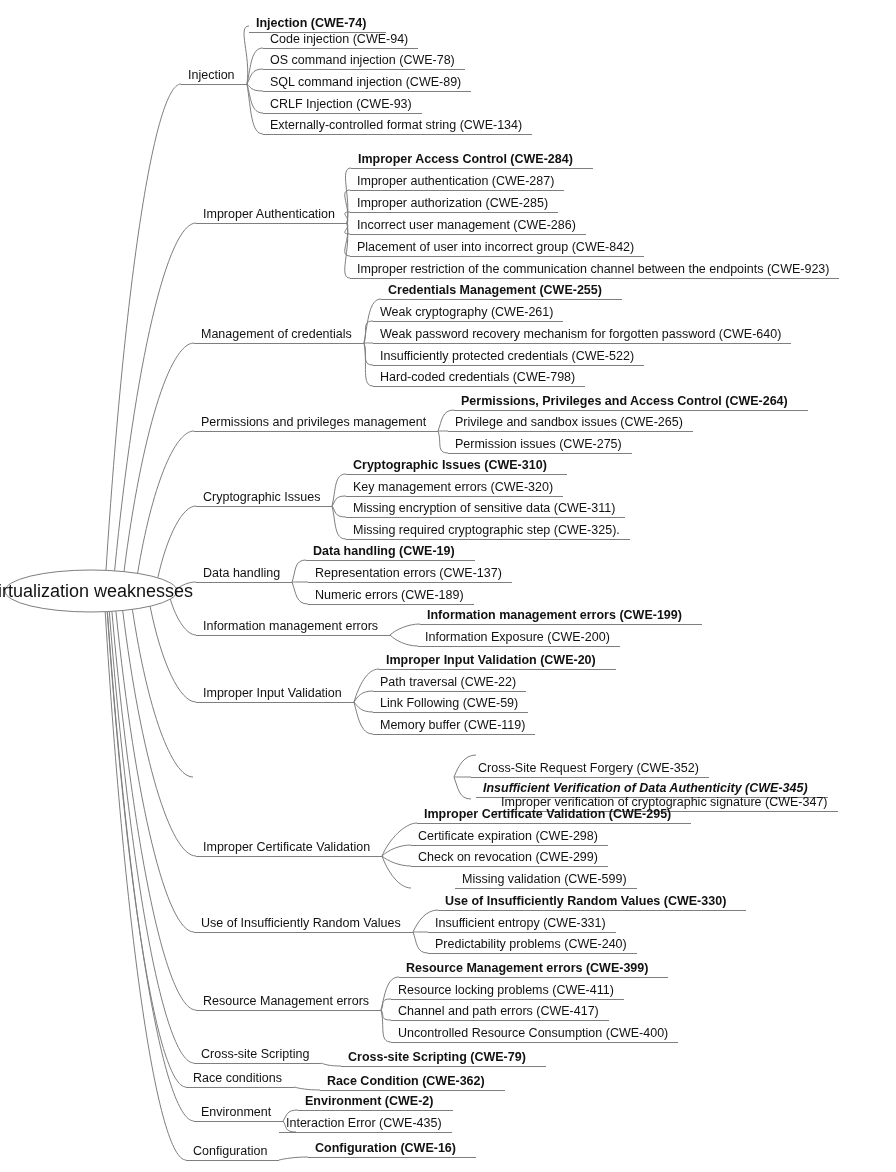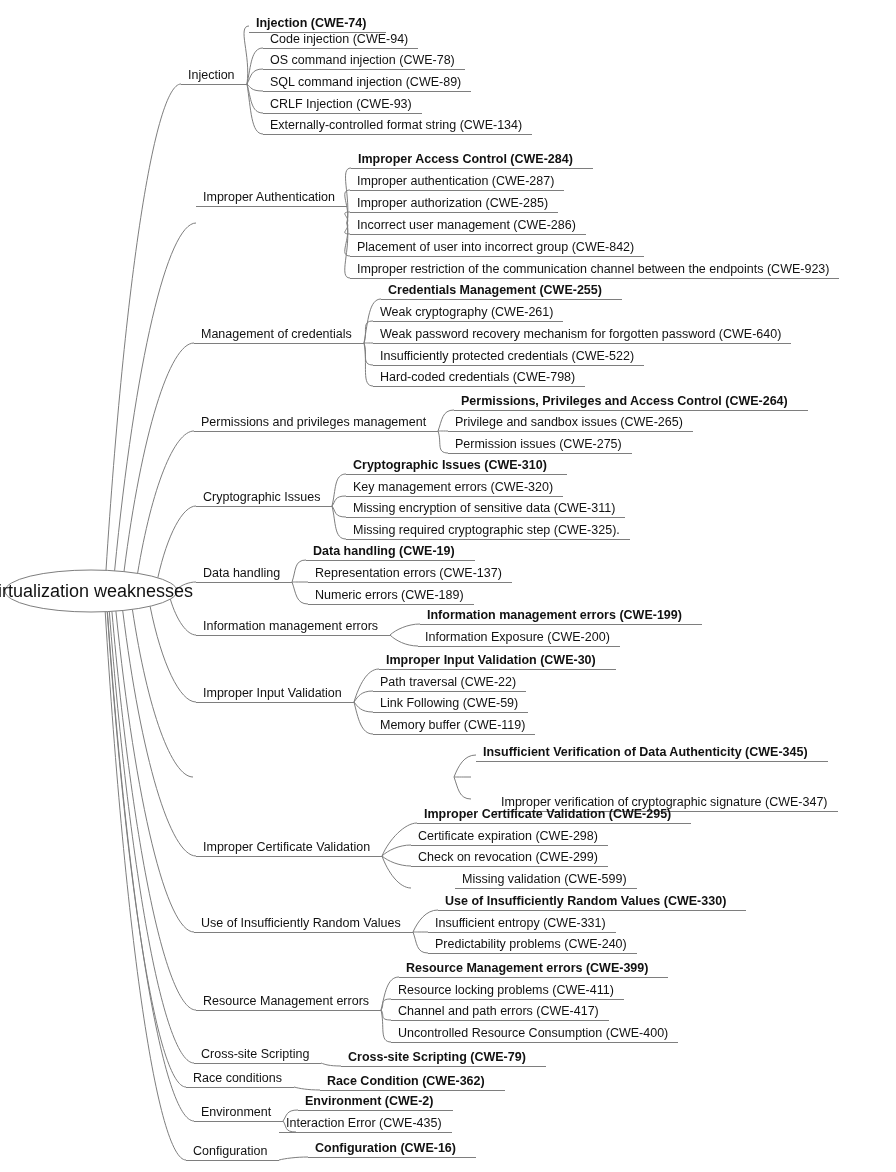--- a/index.html
+++ b/index.html
@@ -90,21 +90,21 @@
       <ellipse cx="91" cy="591" rx="86" ry="21" fill="#ffffff" stroke="#7e7e7e" stroke-width="1"></ellipse>
     </svg>
   <div class="root-label" id="rootLabel" style="left: 91px; top: 591px;">virtualization weaknesses</div>
 <div class="label cat" style="left: 181px; top: 67px;">Injection</div>
     <div class="label head" style="left: 249px; top: 9px; margin-top: 6px;">Injection (CWE-74)</div>
     <div class="label child" style="left: 263px; top: 31px;">Code injection  (CWE-94)</div>
     <div class="label child" style="left: 263px; top: 52px;">OS command injection (CWE-78)</div>
     <div class="label child" style="left: 263px; top: 74px;">SQL command injection (CWE-89)</div>
     <div class="label child" style="left: 263px; top: 96px;">CRLF Injection (CWE-93)</div>
     <div class="label child" style="left: 263px; top: 117px;">Externally-controlled format string (CWE-134)</div>
-    <div class="label cat" style="left: 196px; top: 189px;">Improper Authentication</div>
+    <div class="label cat" style="left: 196px; top: 206px;">Improper Authentication</div>
     <div class="label head" style="left: 351px; top: 151px;">Improper Access Control (CWE-284)</div>
     <div class="label child" style="left: 350px; top: 173px;">Improper authentication (CWE-287)</div>
     <div class="label child" style="left: 350px; top: 195px;">Improper authorization (CWE-285)</div>
     <div class="label child" style="left: 350px; top: 217px;">Incorrect user management (CWE-286)</div>
     <div class="label child" style="left: 350px; top: 239px;">Placement of user into incorrect group (CWE-842)</div>
     <div class="label child" style="left: 350px; top: 261px;">Improper restriction of the communication channel between the endpoints (CWE-923)</div>
     <div class="label cat" style="left: 194px; top: 326px;">Management of credentials</div>
     <div class="label head" style="left: 381px; top: 282px;">Credentials Management (CWE-255)</div>
     <div class="label child" style="left: 373px; top: 304px;">Weak cryptography (CWE-261)</div>
     <div class="label child" style="left: 373px; top: 326px;">Weak password recovery mechanism for forgotten password (CWE-640)</div>
@@ -120,25 +120,26 @@
     <div class="label child" style="left: 346px; top: 500px;">Missing encryption of sensitive data (CWE-311)</div>
     <div class="label child" style="left: 346px; top: 522px;">Missing required cryptographic step (CWE-325).</div>
     <div class="label cat" style="left: 196px; top: 565px;">Data handling</div>
     <div class="label head" style="left: 306px; top: 543px;">Data handling (CWE-19)</div>
     <div class="label child" style="left: 308px; top: 565px;">Representation errors (CWE-137)</div>
     <div class="label child" style="left: 308px; top: 587px;">Numeric errors (CWE-189)</div>
     <div class="label cat" style="left: 196px; top: 618px;">Information management errors</div>
     <div class="label head" style="left: 420px; top: 607px;">Information management errors (CWE-199)</div>
     <div class="label child" style="left: 418px; top: 629px;">Information Exposure (CWE-200)</div>
     <div class="label cat" style="left: 196px; top: 685px;">Improper Input Validation</div>
-    <div class="label head" style="left: 379px; top: 652px;">Improper Input Validation (CWE-30)</div>
+    <div class="label head" style="left: 379px; top: 652px;">Improper Input Validation (CWE-20)</div>
     <div class="label child" style="left: 373px; top: 674px;">Path traversal (CWE-22)</div>
     <div class="label child" style="left: 373px; top: 695px;">Link Following (CWE-59)</div>
     <div class="label child" style="left: 373px; top: 717px;">Memory buffer (CWE-119)</div>
-    <div class="label head" style="left: 476px; top: 744px;">Insufficient Verification of Data Authenticity (CWE-345)</div>
+    <div class="label head" style="left: 476px; top: 780px; font-style: italic;">Insufficient Verification of Data Authenticity (CWE-345)</div>
+    <div class="label child" style="left: 471px; top: 760px;">Cross-Site Request Forgery (CWE-352)</div>
     <div class="label child" style="left: 494px; top: 782px; margin-top: 12px;">Improper verification of cryptographic signature (CWE-347)</div>
     <div class="label cat" style="left: 196px; top: 839px;">Improper Certificate Validation</div>
     <div class="label head" style="left: 417px; top: 806px;">Improper Certificate Validation (CWE-295)</div>
     <div class="label child" style="left: 411px; top: 828px;">Certificate expiration (CWE-298)</div>
     <div class="label child" style="left: 411px; top: 849px;">Check on revocation (CWE-299)</div>
     <div class="label child" style="left: 411px; top: 871px; margin-left: 44px;">Missing validation (CWE-599)</div>
     <div class="label cat" style="left: 194px; top: 915px;">Use of Insufficiently Random Values</div>
     <div class="label head" style="left: 438px; top: 893px;">Use of Insufficiently Random Values (CWE-330)</div>
     <div class="label child" style="left: 428px; top: 915px;">Insufficient entropy (CWE-331)</div>
     <div class="label child" style="left: 428px; top: 936px;">Predictability problems (CWE-240)</div>

